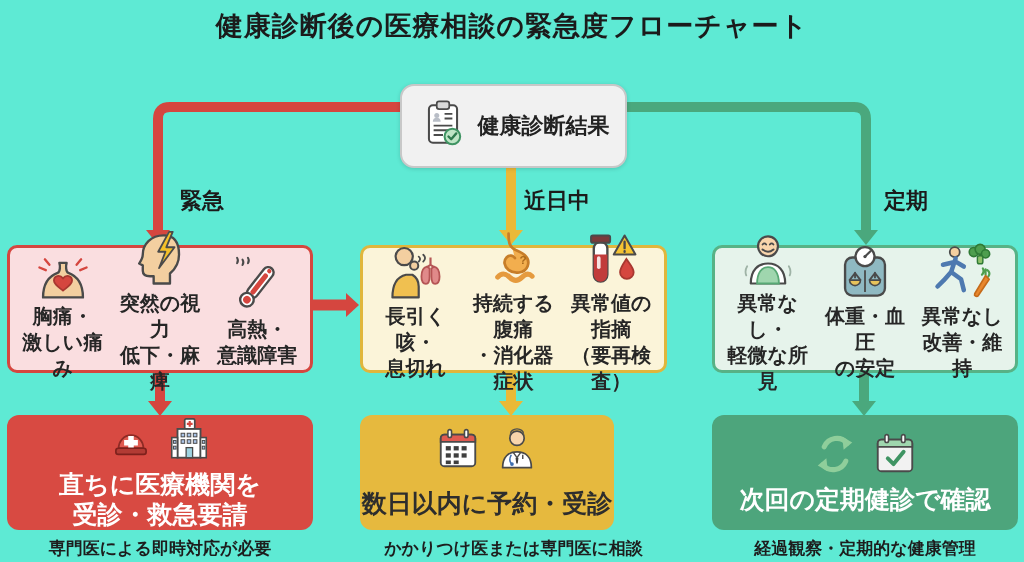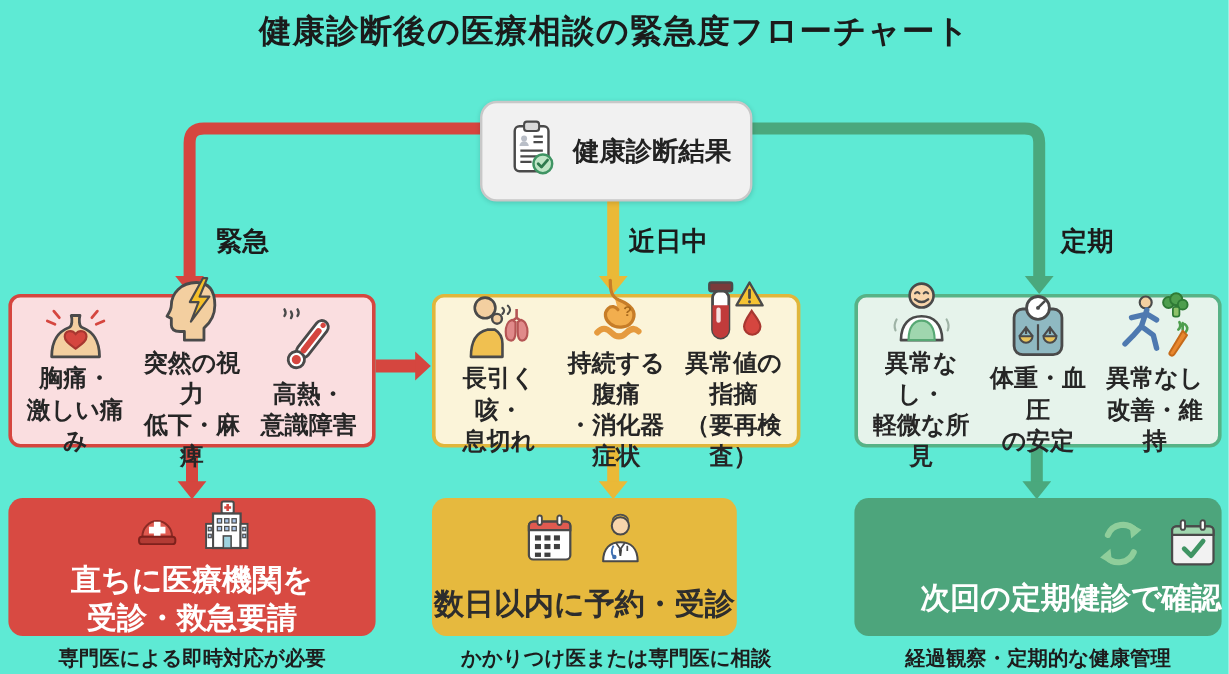--- a/index.html
+++ b/index.html
@@ -30,21 +30,21 @@
   .crit-item{display:flex;flex-direction:column;align-items:center;gap:2px;flex:1;}
   .crit-icon{height:60px;display:flex;align-items:flex-end;justify-content:center;}
   .crit-label{font-size:20px;font-weight:bold;color:#262626;text-align:center;
               line-height:1.3;white-space:pre-line;}
 
   .action{position:absolute;top:415px;height:115px;border-radius:12px;
           display:flex;flex-direction:column;align-items:center;justify-content:center;
           gap:3px;z-index:3;box-sizing:border-box;}
   .action.c-red{left:7px;width:306px;background:#d84a42;}
   .action.c-yellow{left:360px;width:254px;background:#e6b93e;gap:12px;}
-  .action.c-green{left:712px;width:306px;background:#4da57c;align-items:flex-end;}
+  .action.c-green{left:712px;width:306px;background:#4da57c;}
   .action-icons{display:flex;gap:12px;align-items:flex-end;}
   .action-label{font-size:25px;font-weight:bold;text-align:center;line-height:1.22;
                 white-space:pre-line;}
   .action.c-red .action-label,.action.c-green .action-label{color:#ffffff;}
   .action.c-yellow .action-label{color:#2d2d2d;}
 
   .caption{position:absolute;top:537px;font-size:17px;font-weight:bold;color:#1d1d1d;
            text-align:center;z-index:2;}
   .caption.c-red{left:7px;width:306px;}
   .caption.c-yellow{left:360px;width:307px;}

